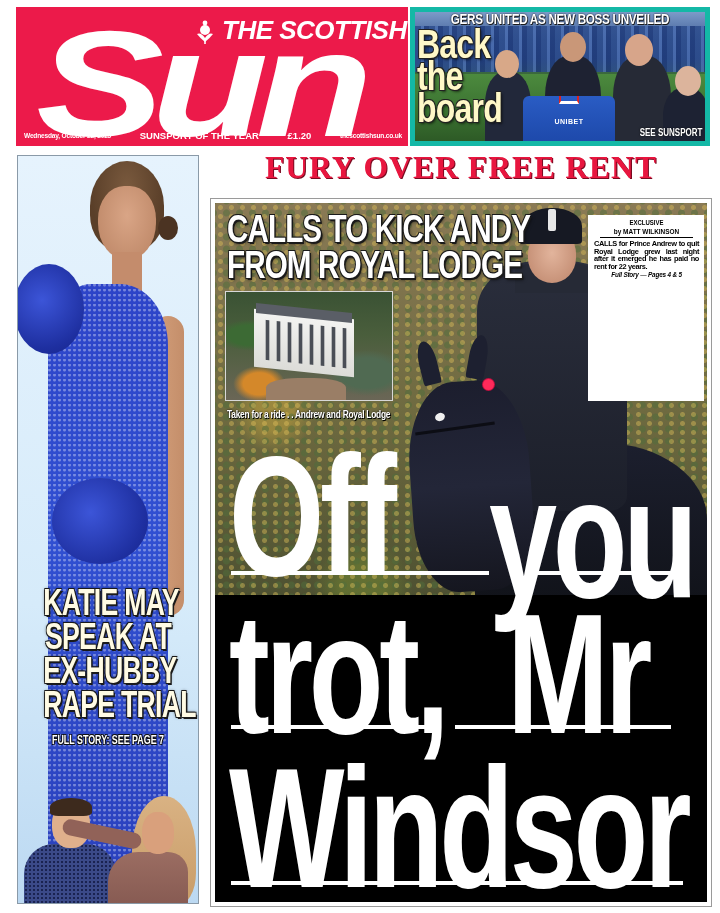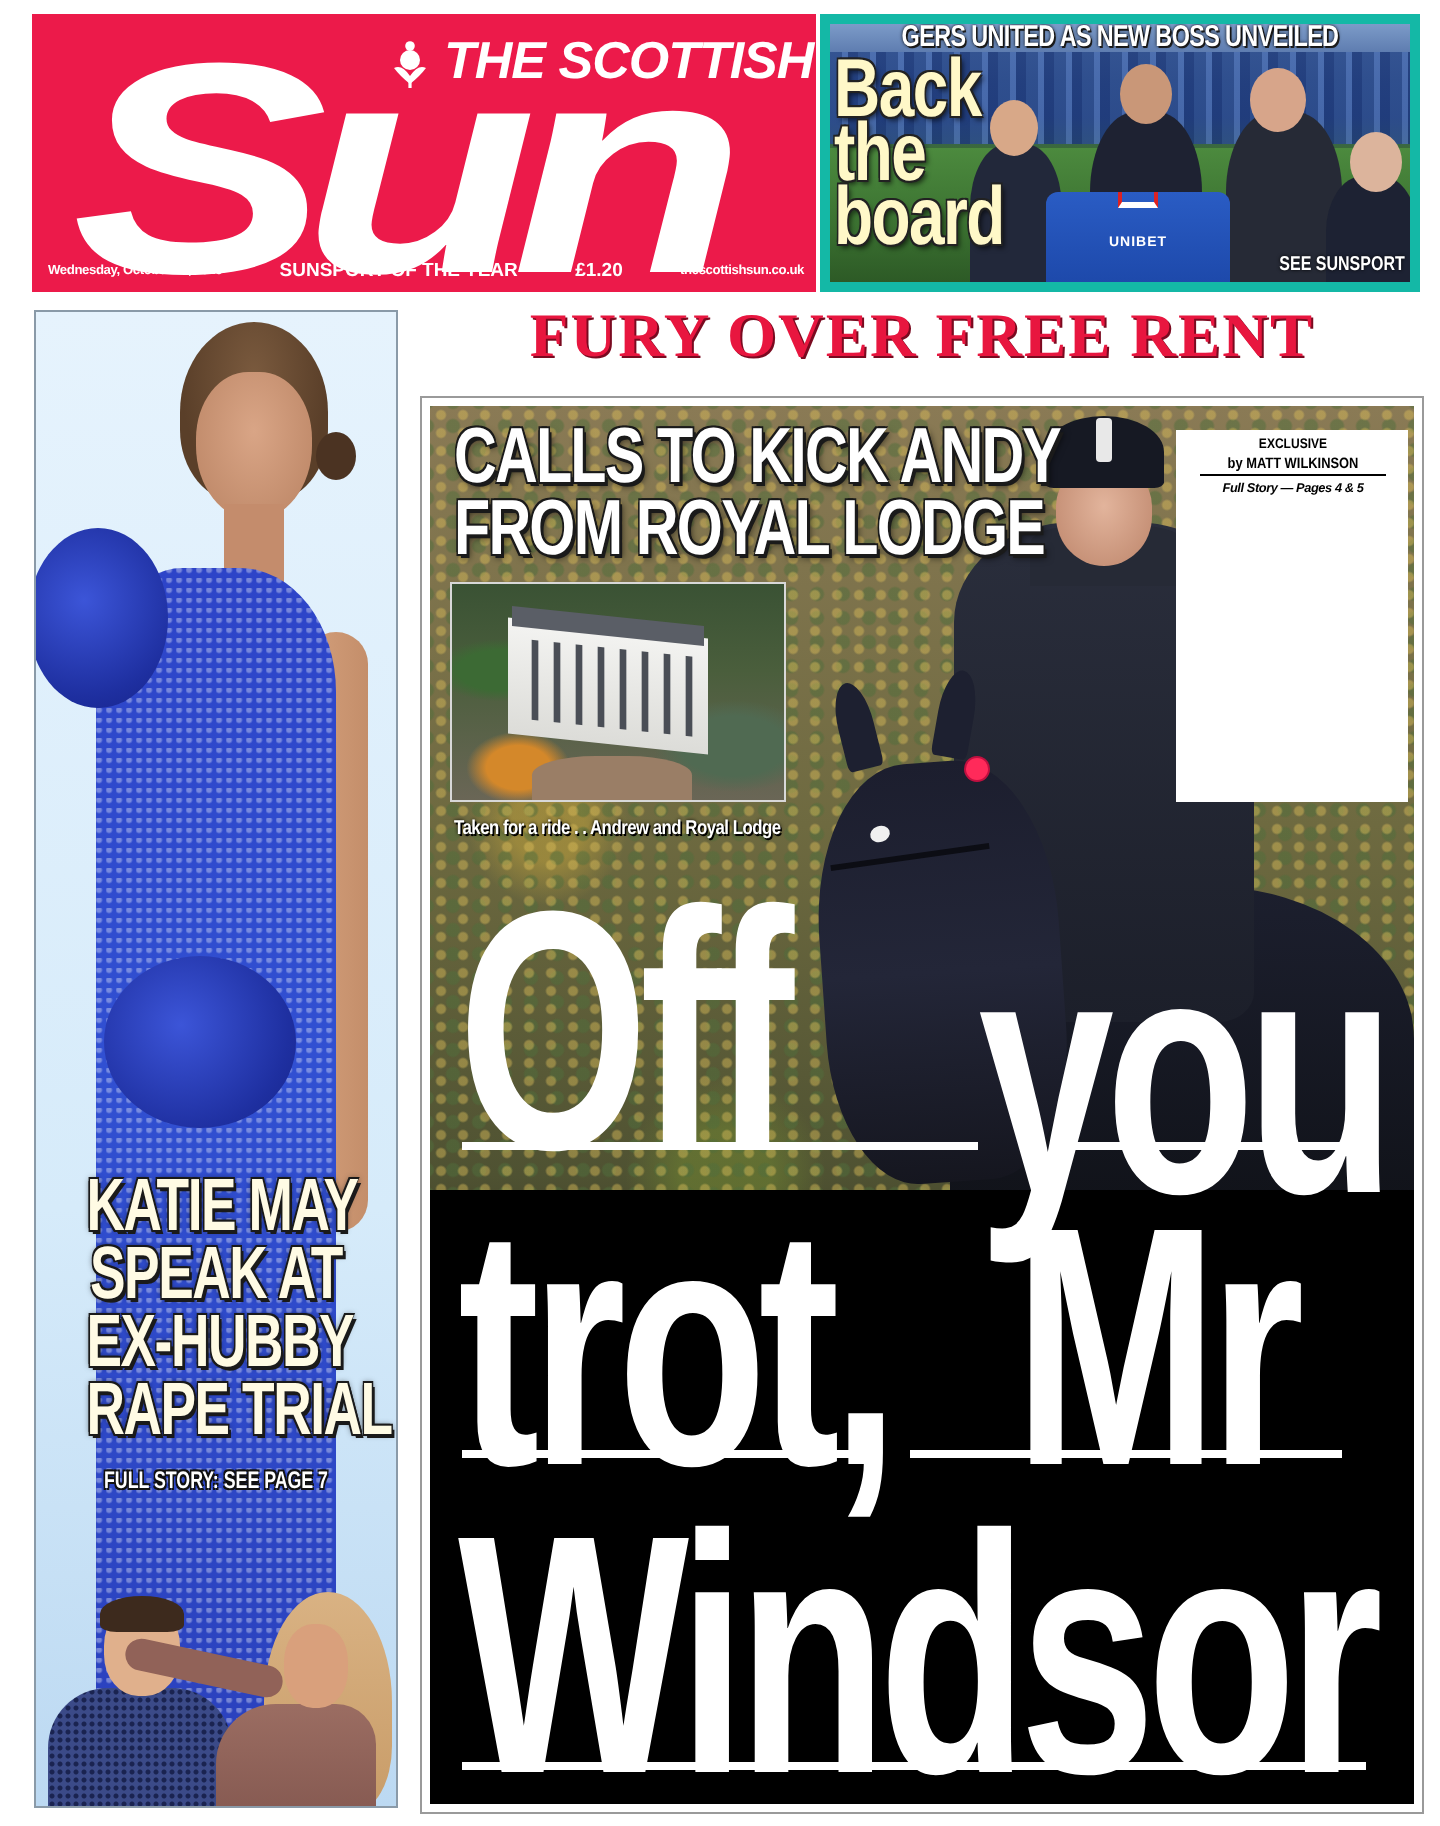--- a/index.html
+++ b/index.html
@@ -371,20 +371,21 @@
       <div class="lodge-windows"></div>
       <div class="drive"></div>
     </div>
     <div class="caption">Taken for a ride . . Andrew and Royal Lodge</div>
 
     <div class="copy-box">
       <div class="copy-kicker">EXCLUSIVE</div>
       <div class="copy-byline">by MATT WILKINSON</div>
       <div class="copy-rule"></div>
       <div class="copy-body">
+        <p>CALLS for Prince Andrew to quit Royal Lodge grew last night after it emerged he has paid no rent for 22 years.</p>
       </div>
       <div class="copy-ref">Full Story — Pages 4 &amp; 5</div>
     </div>
 
     <div class="big-head" style="top:228px;left:14px;">Off</div>
     <div class="big-head" style="top:250px;left:274px;">you</div>
     <div class="uline" style="left:16px;top:368px;width:258px;"></div>
     <div class="uline" style="left:316px;top:368px;width:148px;"></div>
 
     <div class="big-head" style="top:386px;left:14px;">trot,</div>

